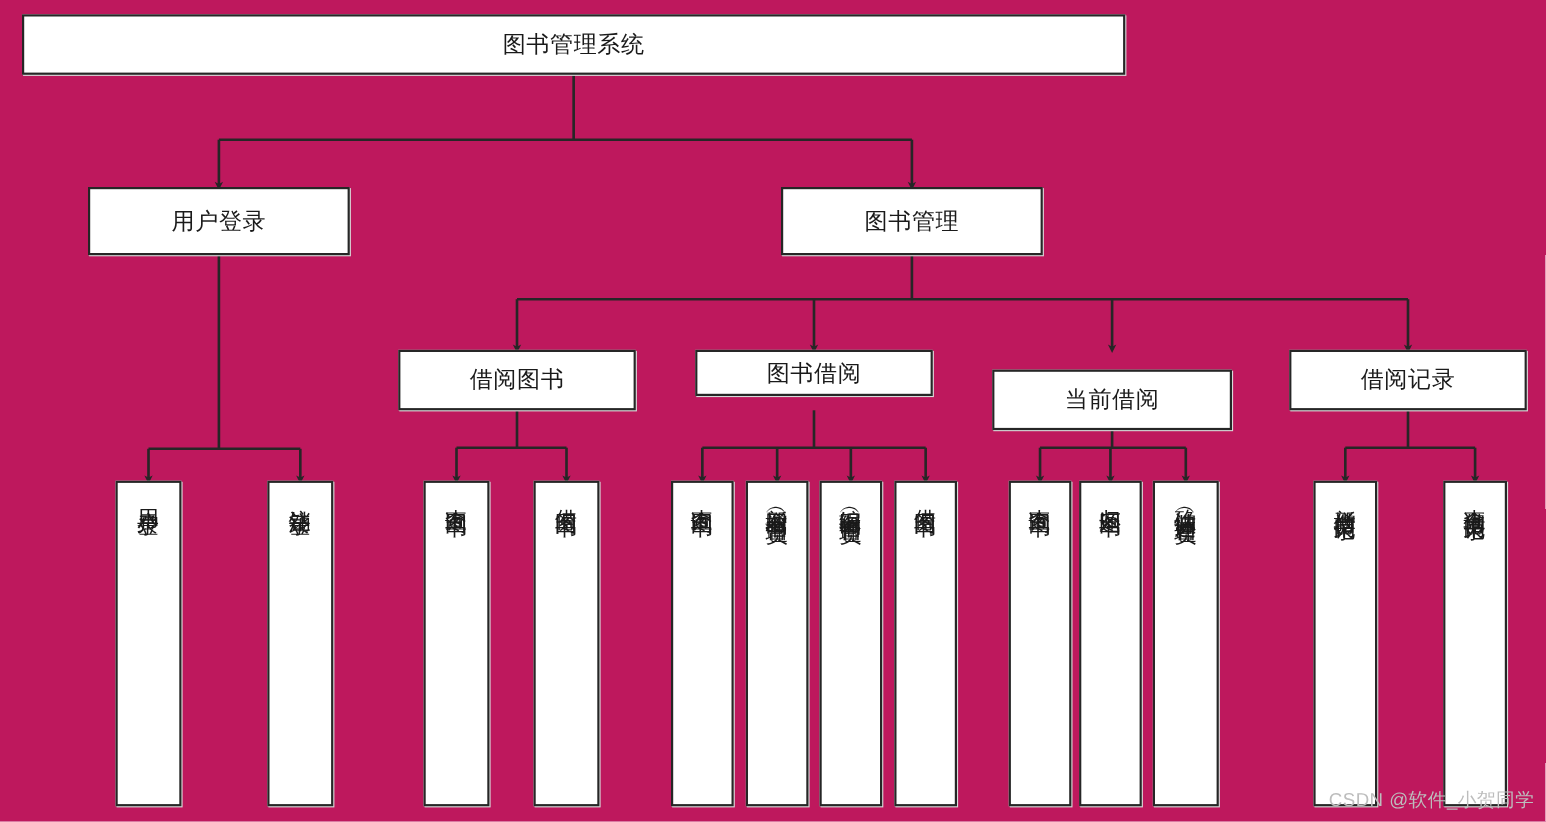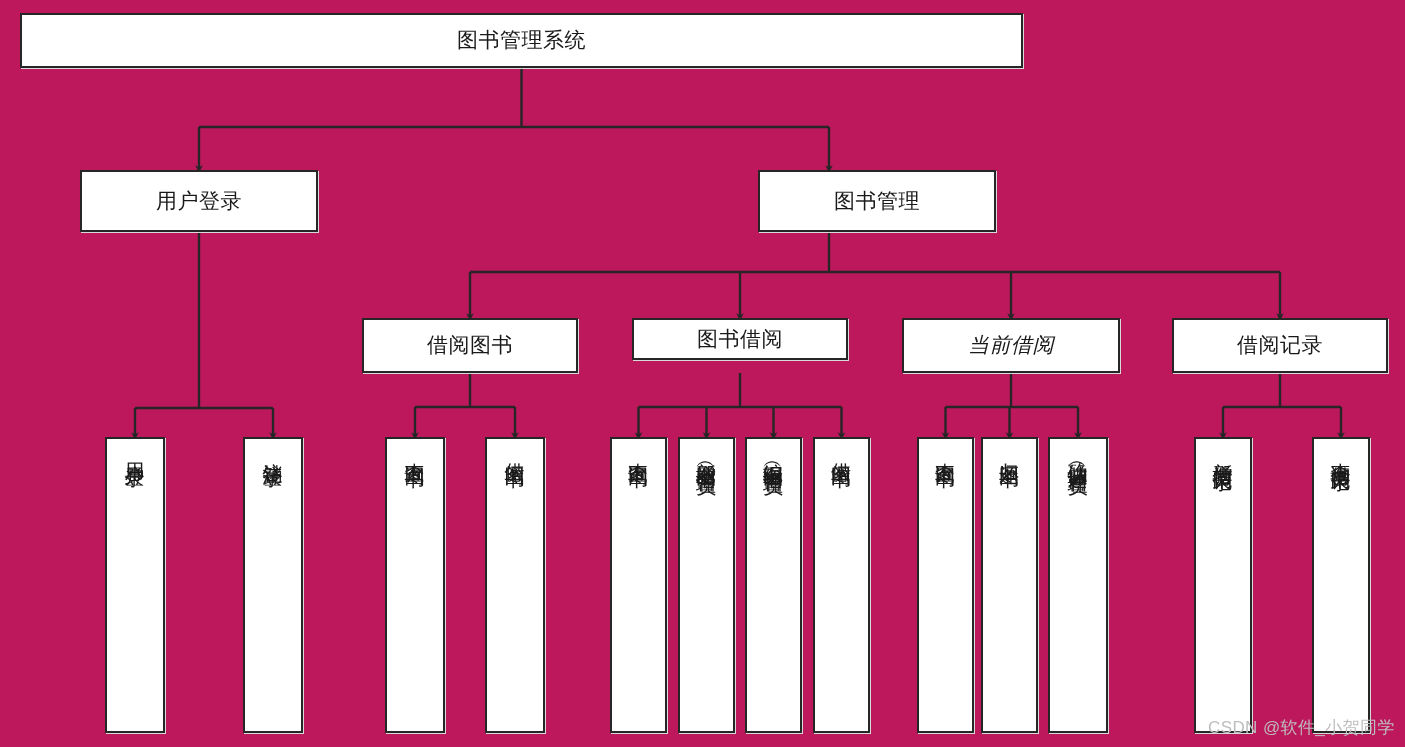--- a/index.html
+++ b/index.html
@@ -118,30 +118,30 @@
       </g>
   </svg>
 
   <div id="node-layer">
       <div class="node horizontal" style="left: 20px; top: 13px; width: 1003px; height: 55px;">
         <span class="label">图书管理系统</span>
       </div>
       <div class="node horizontal" style="left: 80px; top: 170px; width: 238px; height: 62px;">
         <span class="label">用户登录</span>
       </div>
-      <div class="node horizontal" style="left: 710px; top: 170px; width: 238px; height: 62px; margin-left: 48px;">
+      <div class="node horizontal" style="left: 710px; top: 170px; width: 238px; height: 62px;">
         <span class="label">图书管理</span>
       </div>
       <div class="node horizontal" style="left: 362px; top: 318px; width: 216px; height: 55px;">
         <span class="label">借阅图书</span>
       </div>
       <div class="node horizontal" style="left: 632px; top: 318px; width: 216px; height: 42px;">
         <span class="label">图书借阅</span>
       </div>
-      <div class="node horizontal" style="left: 902px; top: 318px; width: 218px; height: 55px; font-style: italic;">
+      <div class="node horizontal" style="left: 902px; top: 336px; width: 218px; height: 55px;">
         <span class="label">当前借阅</span>
       </div>
       <div class="node horizontal" style="left: 1172px; top: 318px; width: 216px; height: 55px;">
         <span class="label">借阅记录</span>
       </div>
       <div class="node vertical" style="left: 105px; top: 437px; width: 60px; height: 296px;">
         <span class="label">用户登录</span>
       </div>
       <div class="node vertical" style="left: 243px; top: 437px; width: 60px; height: 296px;">
         <span class="label">注销登录</span>

